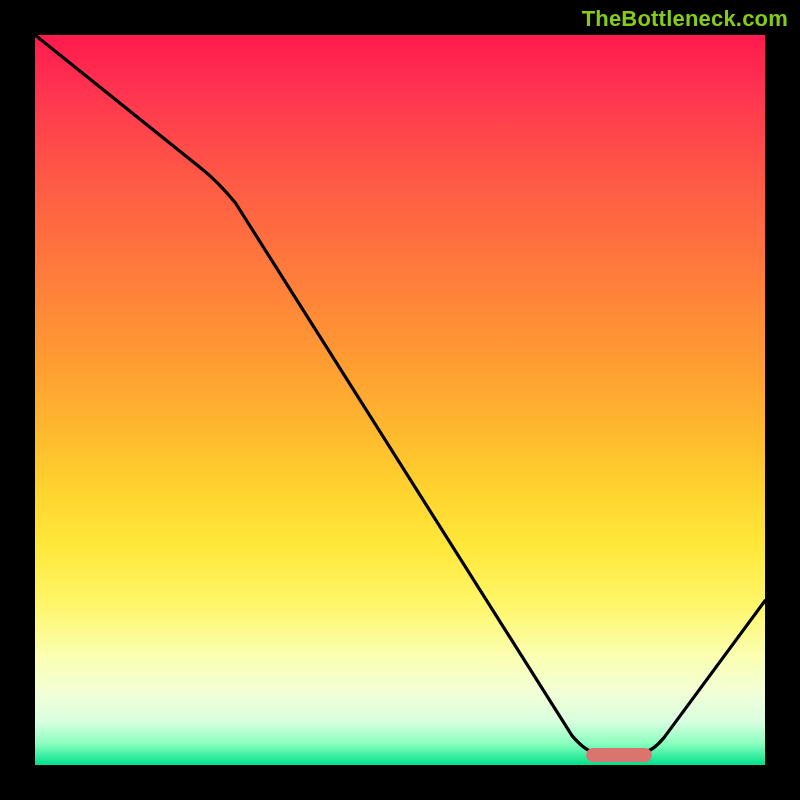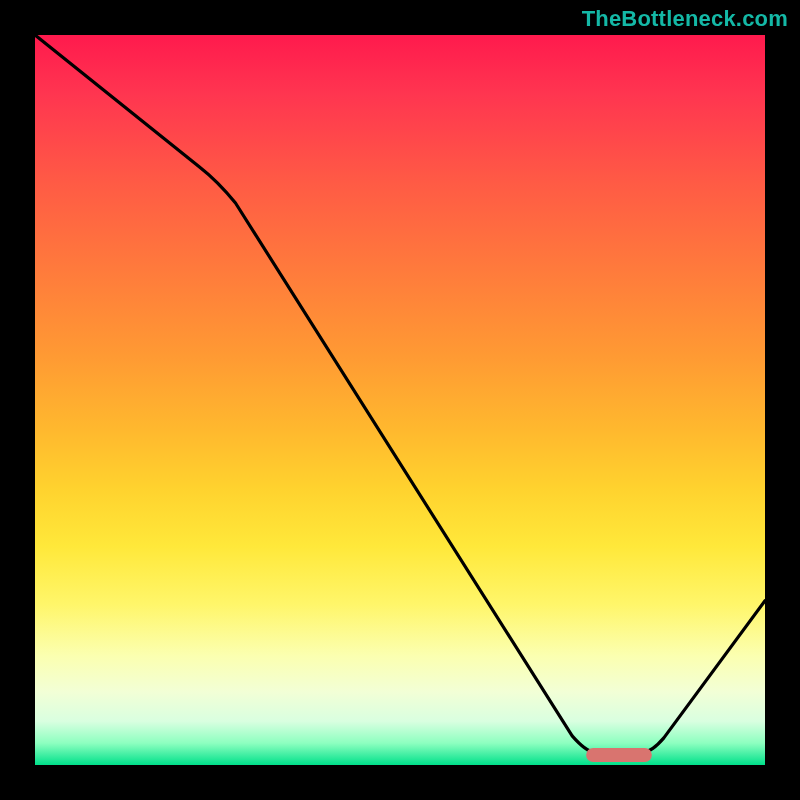--- a/index.html
+++ b/index.html
@@ -44,21 +44,21 @@
   }
   .overlay-svg {
     position: absolute;
     left: 0;
     top: 0;
   }
   .watermark {
     position: absolute;
     top: 6px;
     right: 12px;
-    color: #14b8a6;
+    color: #84cc16;
     font-size: 22px;
     font-weight: 600;
     letter-spacing: 0.2px;
     user-select: none;
   }
 </style>
 </head>
 <body>
 
 <div class="frame">

